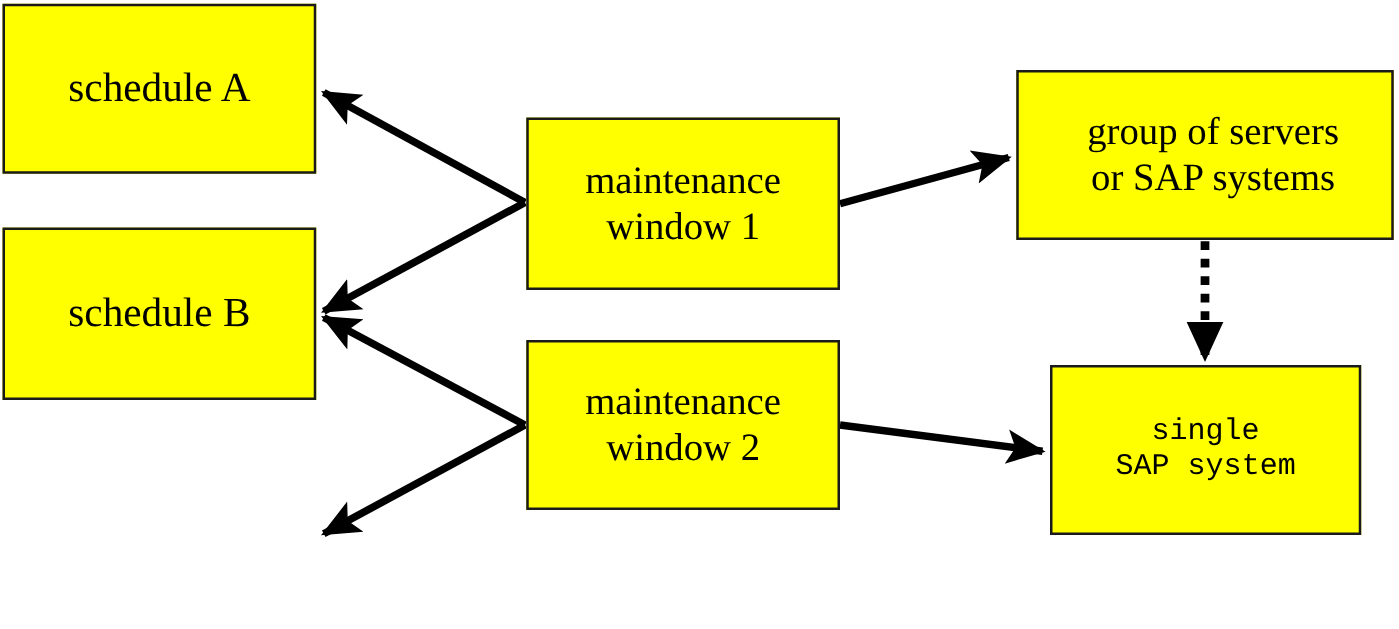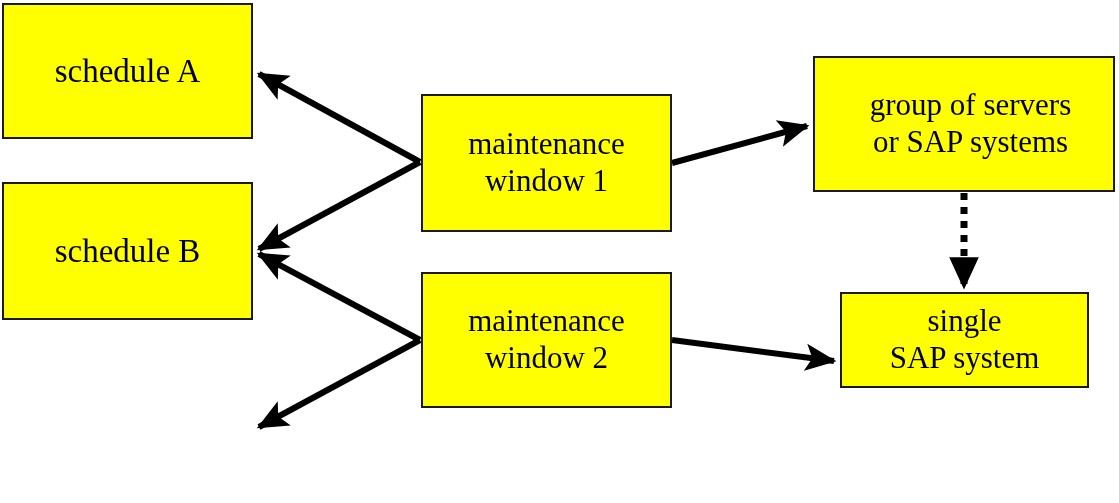--- a/index.html
+++ b/index.html
@@ -40,21 +40,21 @@
     height: 503px;
     pointer-events: none;
   }
   
   #node-schedule-a      { left: 2px;   top: 3px;   width: 251px; height: 136px; font-size: 33px; }
   #node-schedule-b      { left: 2px;   top: 182px; width: 251px; height: 138px; font-size: 33px; }
   #node-schedule-c      { left: 2px;   top: 363px; width: 251px; height: 136px; font-size: 33px; }
   #node-maint-window-1  { left: 421px; top: 94px;  width: 251px; height: 138px; font-size: 31px; }
   #node-maint-window-2  { left: 421px; top: 272px; width: 251px; height: 136px; font-size: 31px; }
   #node-server-group    { left: 813px; top: 56px;  width: 302px; height: 136px; font-size: 31px; padding-left: 13px; }
-  #node-single-sap      { left: 840px; top: 292px; width: 249px; height: 96px; font-size: 31px; }
+  #node-single-sap      { left: 840px; top: 292px; width: 249px; height: 136px; font-size: 24px; font-family: Liberation Mono, monospace; }
 </style>
 </head>
 <body>
 
 <div id="diagram-root">
 
   <svg id="edge-layer" viewBox="0 0 1119 503" width="1119" height="503" xmlns="http://www.w3.org/2000/svg">
     <defs>
       <marker id="arrow-solid" viewBox="0 0 10 10" refX="9.2" refY="5" markerWidth="5.2" markerHeight="5.2" orient="auto-start-reverse">
         <path d="M 0 0.6 L 10 5 L 0 9.4 L 2.2 5 Z" fill="#000000"></path>

